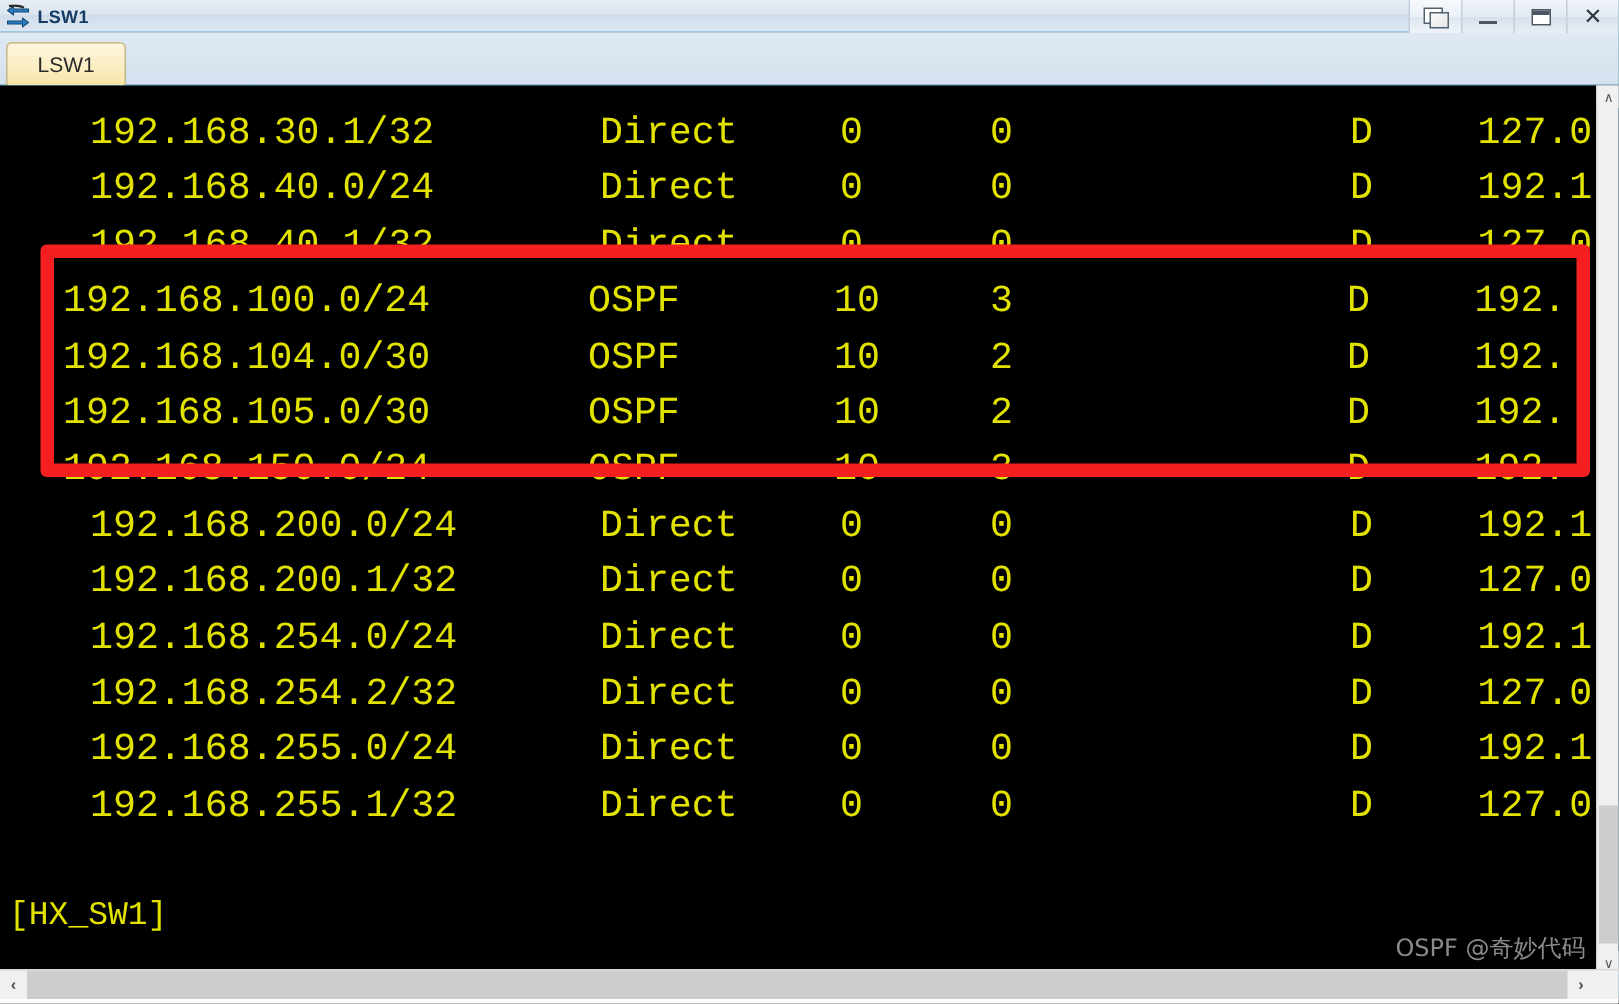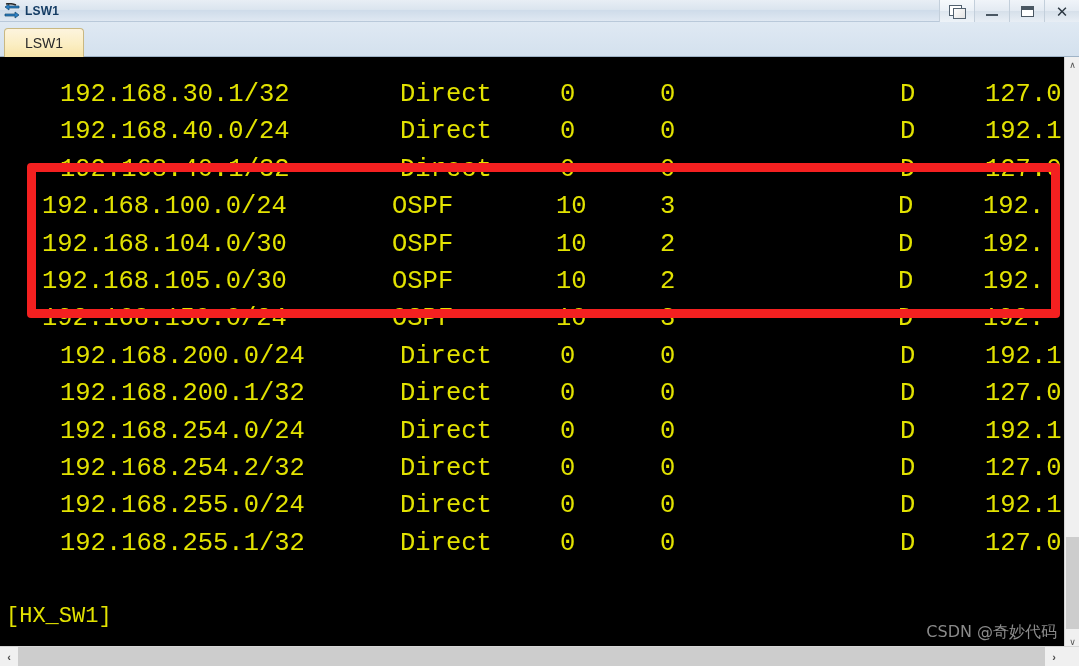--- a/index.html
+++ b/index.html
@@ -109,21 +109,21 @@
   
   .terminal-wrap {
     position: absolute;
     top: 57px; left: 0;
     width: 1079px; height: 592px;
     background: #000000;
     overflow: hidden;
   }
   .terminal {
     position: absolute;
-    top: 16px; left: 0;
+    top: 10px; left: 0;
     width: 1064px; height: 578px;
     background: #000000;
     overflow: hidden;
     font-family: "Liberation Mono", "DejaVu Sans Mono", monospace;
   }
 
   .term-line {
     position: absolute;
     white-space: pre;
     color: #e2e200;
@@ -270,21 +270,21 @@
         <div class="term-line normal" style="left: 0px; top: 308.2px; width: 1064px;"><span class="col-dest" style="left: 60px;">192.168.200.1/32</span><span class="col-proto" style="left: 400px;">Direct</span><span class="col-pre" style="left: 560px;">0</span><span class="col-cost" style="left: 660px;">0</span><span class="col-flag" style="left: 900px;">D</span><span class="col-nh" style="left: 985px;">127.0</span></div>
         <div class="term-line normal" style="left: 0px; top: 345.6px; width: 1064px;"><span class="col-dest" style="left: 60px;">192.168.254.0/24</span><span class="col-proto" style="left: 400px;">Direct</span><span class="col-pre" style="left: 560px;">0</span><span class="col-cost" style="left: 660px;">0</span><span class="col-flag" style="left: 900px;">D</span><span class="col-nh" style="left: 985px;">192.1</span></div>
         <div class="term-line normal" style="left: 0px; top: 383px; width: 1064px;"><span class="col-dest" style="left: 60px;">192.168.254.2/32</span><span class="col-proto" style="left: 400px;">Direct</span><span class="col-pre" style="left: 560px;">0</span><span class="col-cost" style="left: 660px;">0</span><span class="col-flag" style="left: 900px;">D</span><span class="col-nh" style="left: 985px;">127.0</span></div>
         <div class="term-line normal" style="left: 0px; top: 420.4px; width: 1064px;"><span class="col-dest" style="left: 60px;">192.168.255.0/24</span><span class="col-proto" style="left: 400px;">Direct</span><span class="col-pre" style="left: 560px;">0</span><span class="col-cost" style="left: 660px;">0</span><span class="col-flag" style="left: 900px;">D</span><span class="col-nh" style="left: 985px;">192.1</span></div>
         <div class="term-line normal" style="left: 0px; top: 457.8px; width: 1064px;"><span class="col-dest" style="left: 60px;">192.168.255.1/32</span><span class="col-proto" style="left: 400px;">Direct</span><span class="col-pre" style="left: 560px;">0</span><span class="col-cost" style="left: 660px;">0</span><span class="col-flag" style="left: 900px;">D</span><span class="col-nh" style="left: 985px;">127.0</span></div>
         <div class="prompt-line" style="top: 531.2px;">[HX_SW1]</div>
       </div>
 
     <div class="redbox" id="redbox" style="left: 27px; top: 106.2px; width: 1033px; height: 154.6px; border-color: rgb(244, 32, 32);"></div>
 
-    <div class="watermark">CSDN @奇妙代码</div>
+    <div class="watermark">OSPF @奇妙代码</div>
   </div>
 
   <div class="vscroll">
     <div class="arrow-up">∧</div>
     <div class="thumb"></div>
     <div class="arrow-down">∨</div>
   </div>
 
   <div class="hscroll">
     <div class="arrow-left">‹</div>

